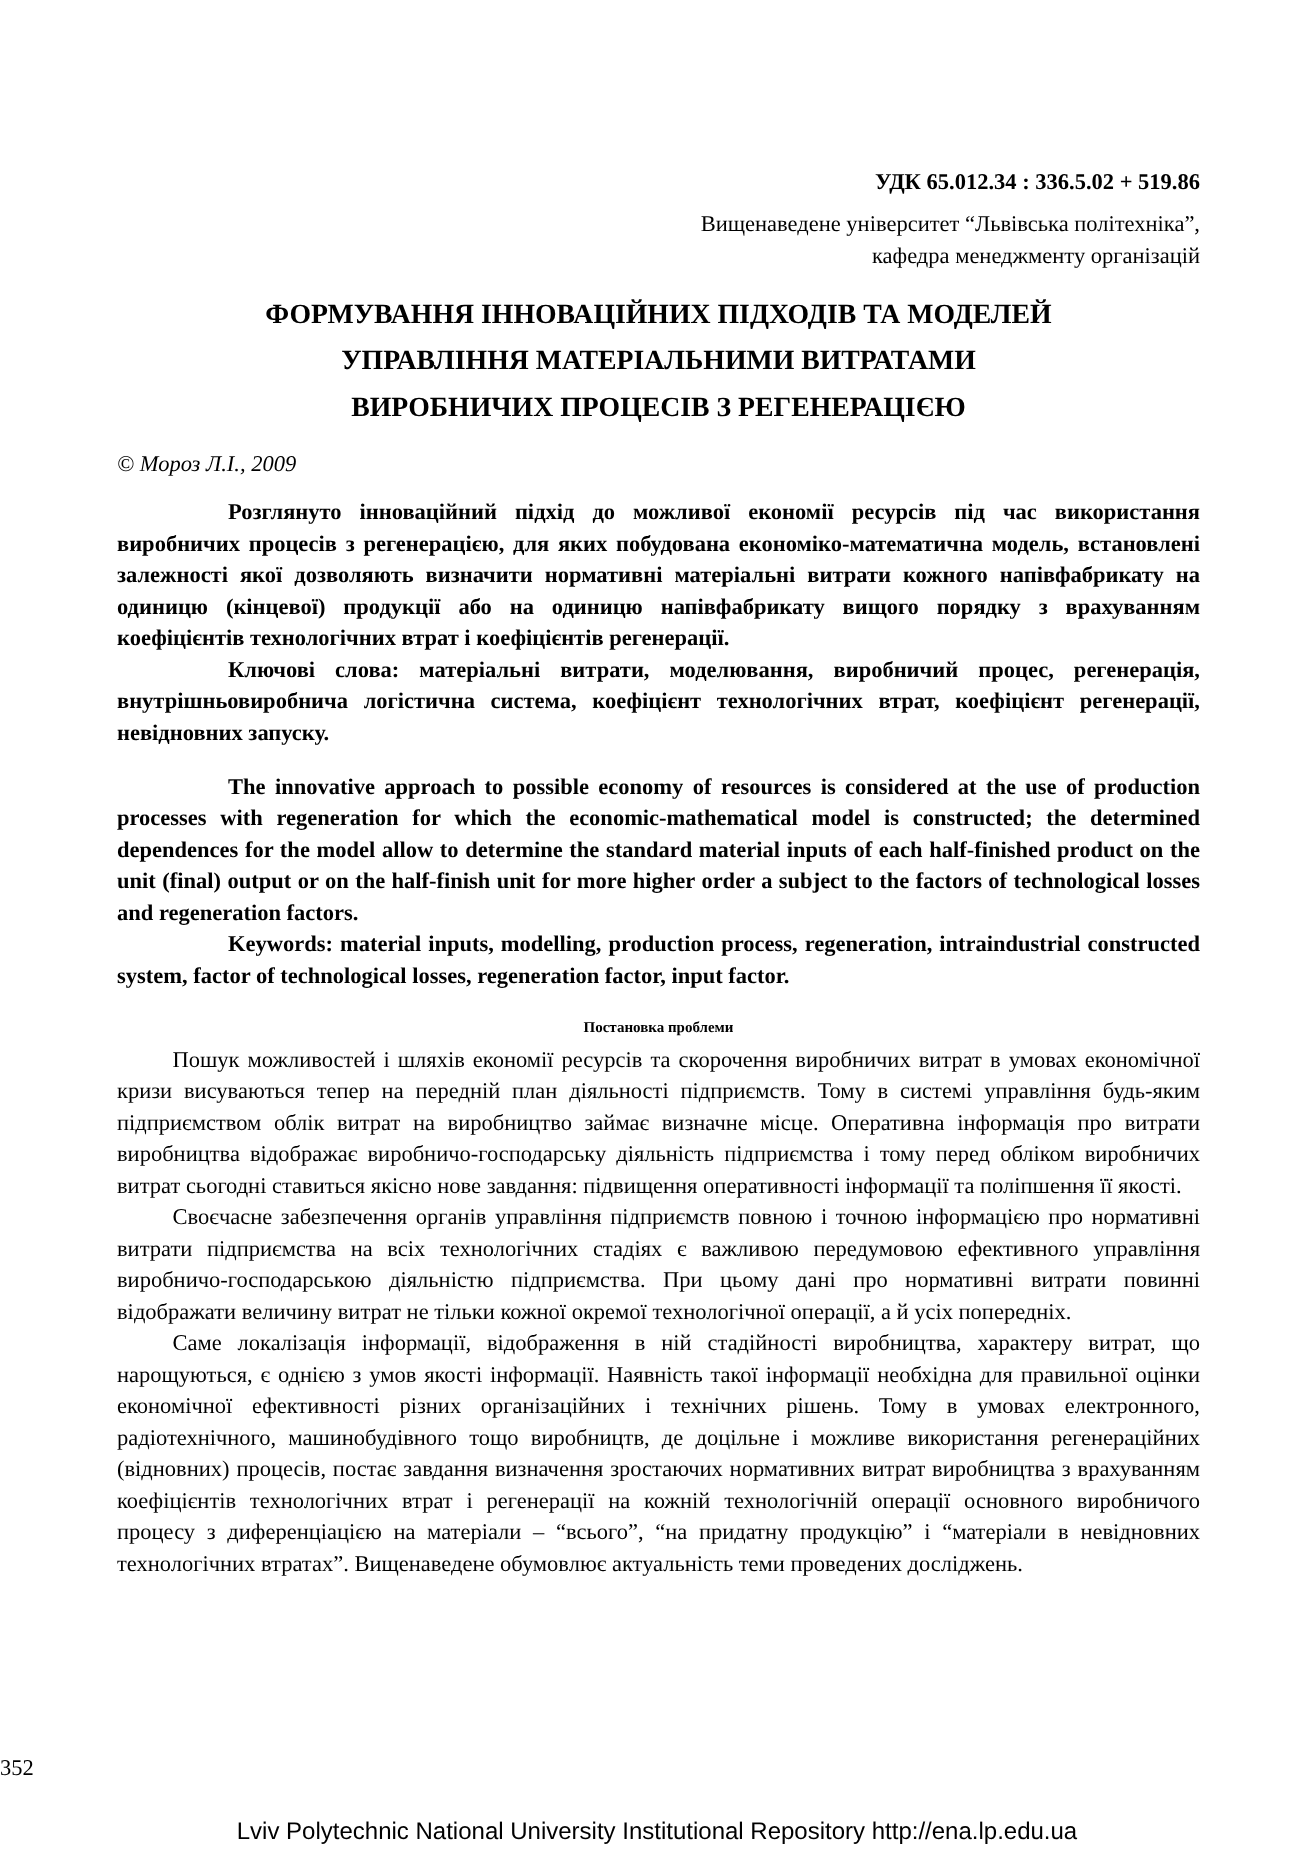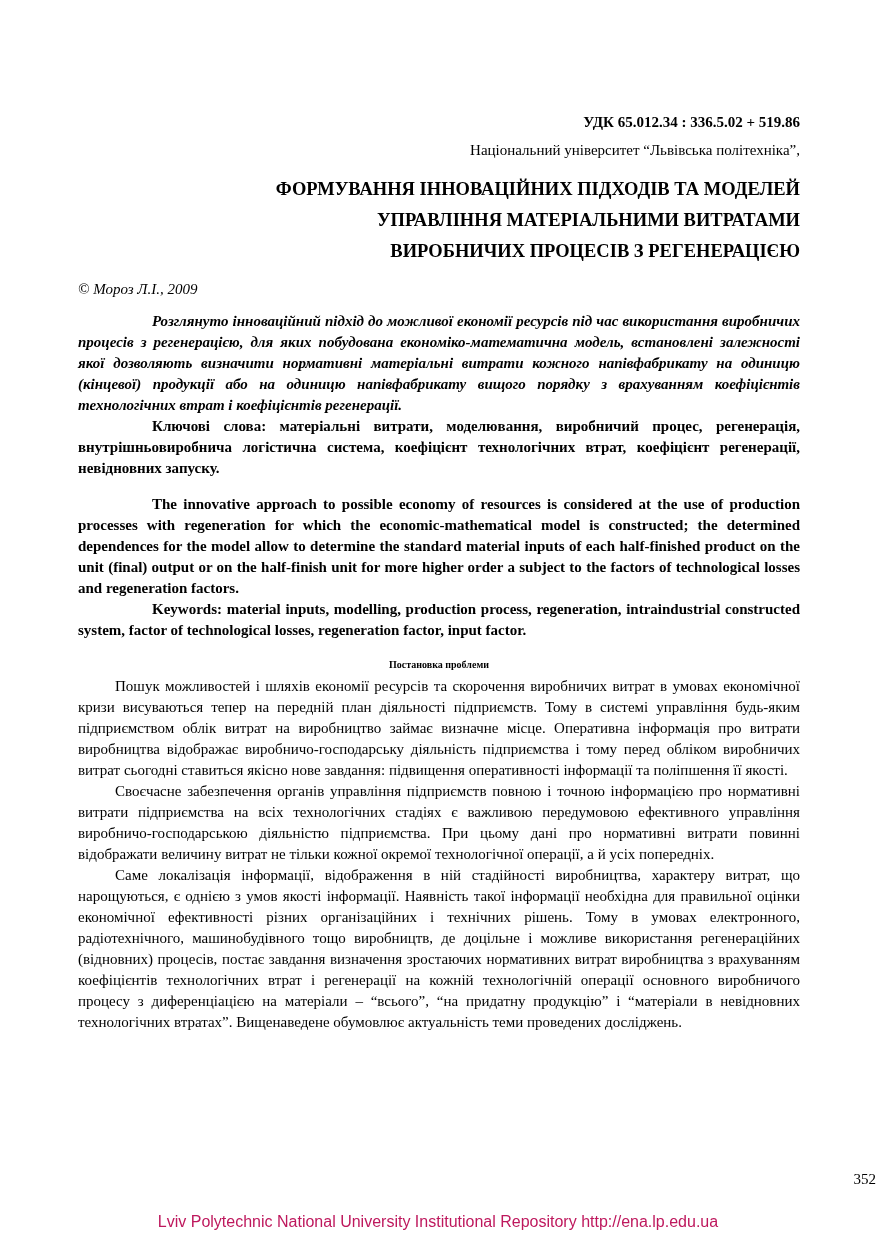--- a/index.html
+++ b/index.html
@@ -20,67 +20,68 @@
   .right { text-align: right; }
   .udc   { font-weight: bold; margin-bottom: 7px; }
   .author { font-weight: bold; }
   .title {
     font-size: 18.5px;
     line-height: 31px;
     font-weight: bold;
     text-align: center;
     margin-top: 13px;
   }
-  .tline { display: block; text-align: right; }
+  .tline { display: block; }
   .copyright {
     font-style: italic;
     margin-top: 12px;
   }
   .abstract {
     font-weight: bold;
     text-align: justify;
     text-indent: 74px;
   }
-  .gap-top    { margin-top: 11px; font-style: italic; }
+  .gap-top    { margin-top: 11px; }
   .gap-top-lg { margin-top: 15px; }
   .section-heading {
     font-size: 10px;
     font-weight: bold;
     text-align: center;
     margin-top: 13px;
     margin-bottom: 1px;
   }
   .body-para {
     text-align: justify;
     text-indent: 37px;
   }
   .page-number {
     position: absolute;
     left: 0; right: 0;
     bottom: 66px;
-    text-align: right;
+    text-align: left;
   }
   .repo-footer {
     position: absolute;
     left: 0; right: 0;
     bottom: 24px;
     text-align: center;
-    color: #be185d;
+    color: #000000;
     font-size: 16px;
     font-family: "Liberation Sans", "DejaVu Sans", sans-serif;
   }
 </style>
 </head>
 <body>
 
 <div class="page">
 
   <header>
     <div class="udc right">УДК 65.012.34 : 336.5.02 + 519.86</div>
-    <div class="right">Національний університет “Львівська політехніка”,</div>
+    <div class="right">Вищенаведене університет “Львівська політехніка”,</div>
+    <div class="right">кафедра менеджменту організацій</div>
   </header>
 
   <h1 class="title">
     <span class="tline">ФОРМУВАННЯ ІННОВАЦІЙНИХ ПІДХОДІВ ТА МОДЕЛЕЙ</span>
     <span class="tline">УПРАВЛІННЯ МАТЕРІАЛЬНИМИ ВИТРАТАМИ</span>
     <span class="tline">ВИРОБНИЧИХ ПРОЦЕСІВ З РЕГЕНЕРАЦІЄЮ</span>
   </h1>
 
   <div class="copyright">© Мороз Л.І., 2009</div>
 

